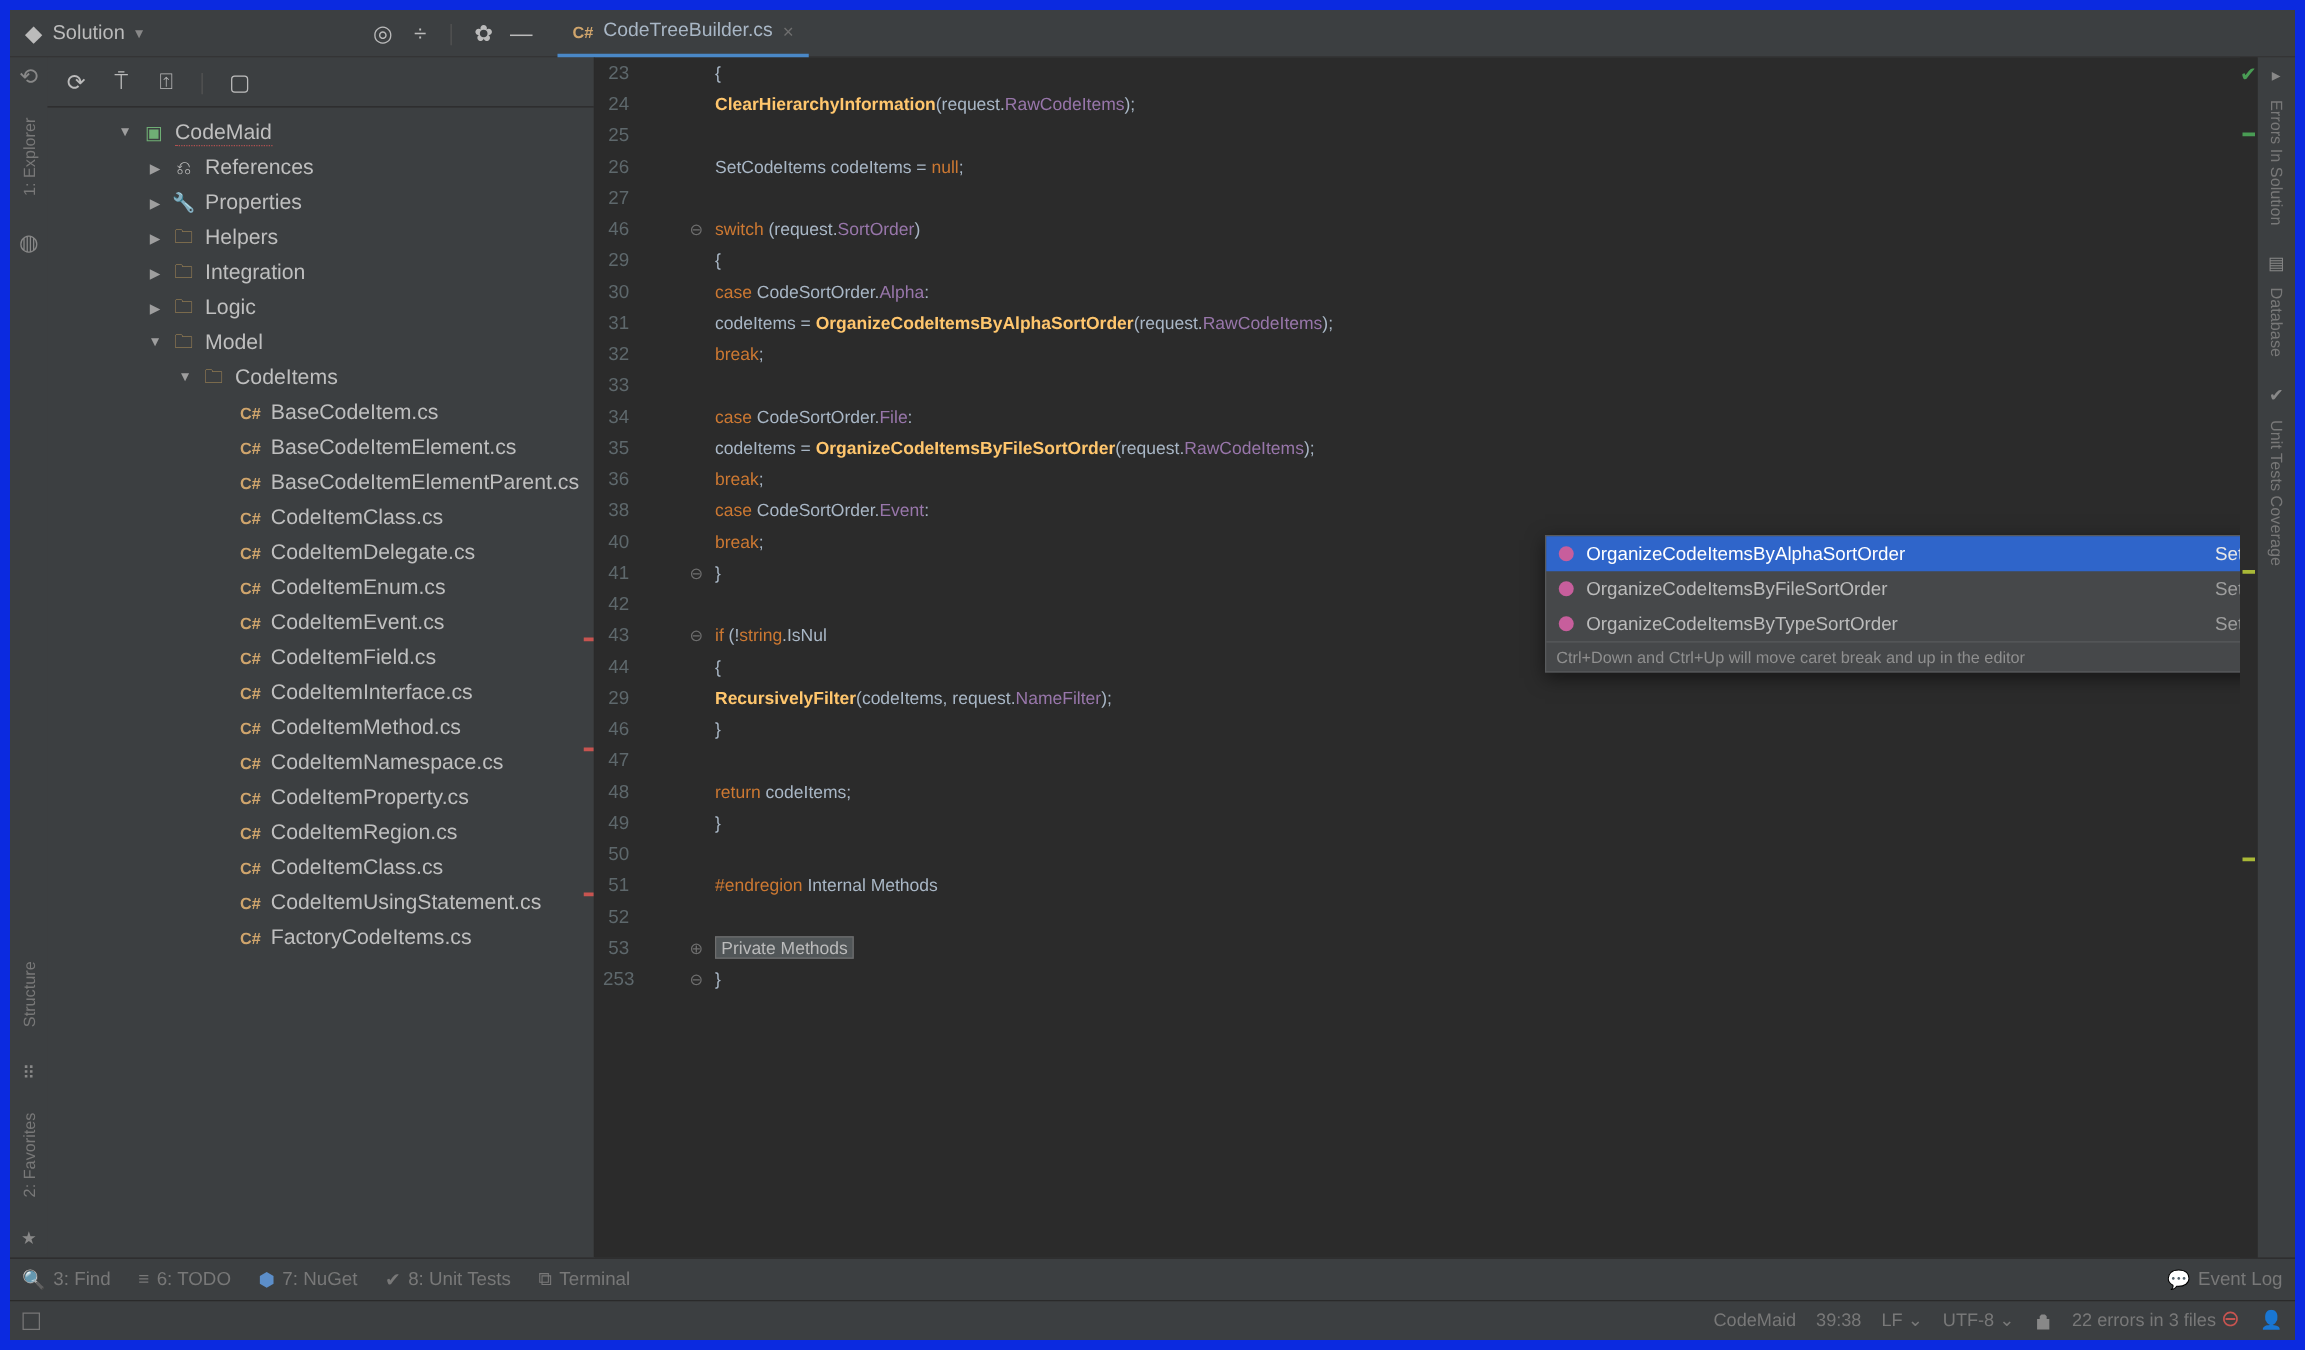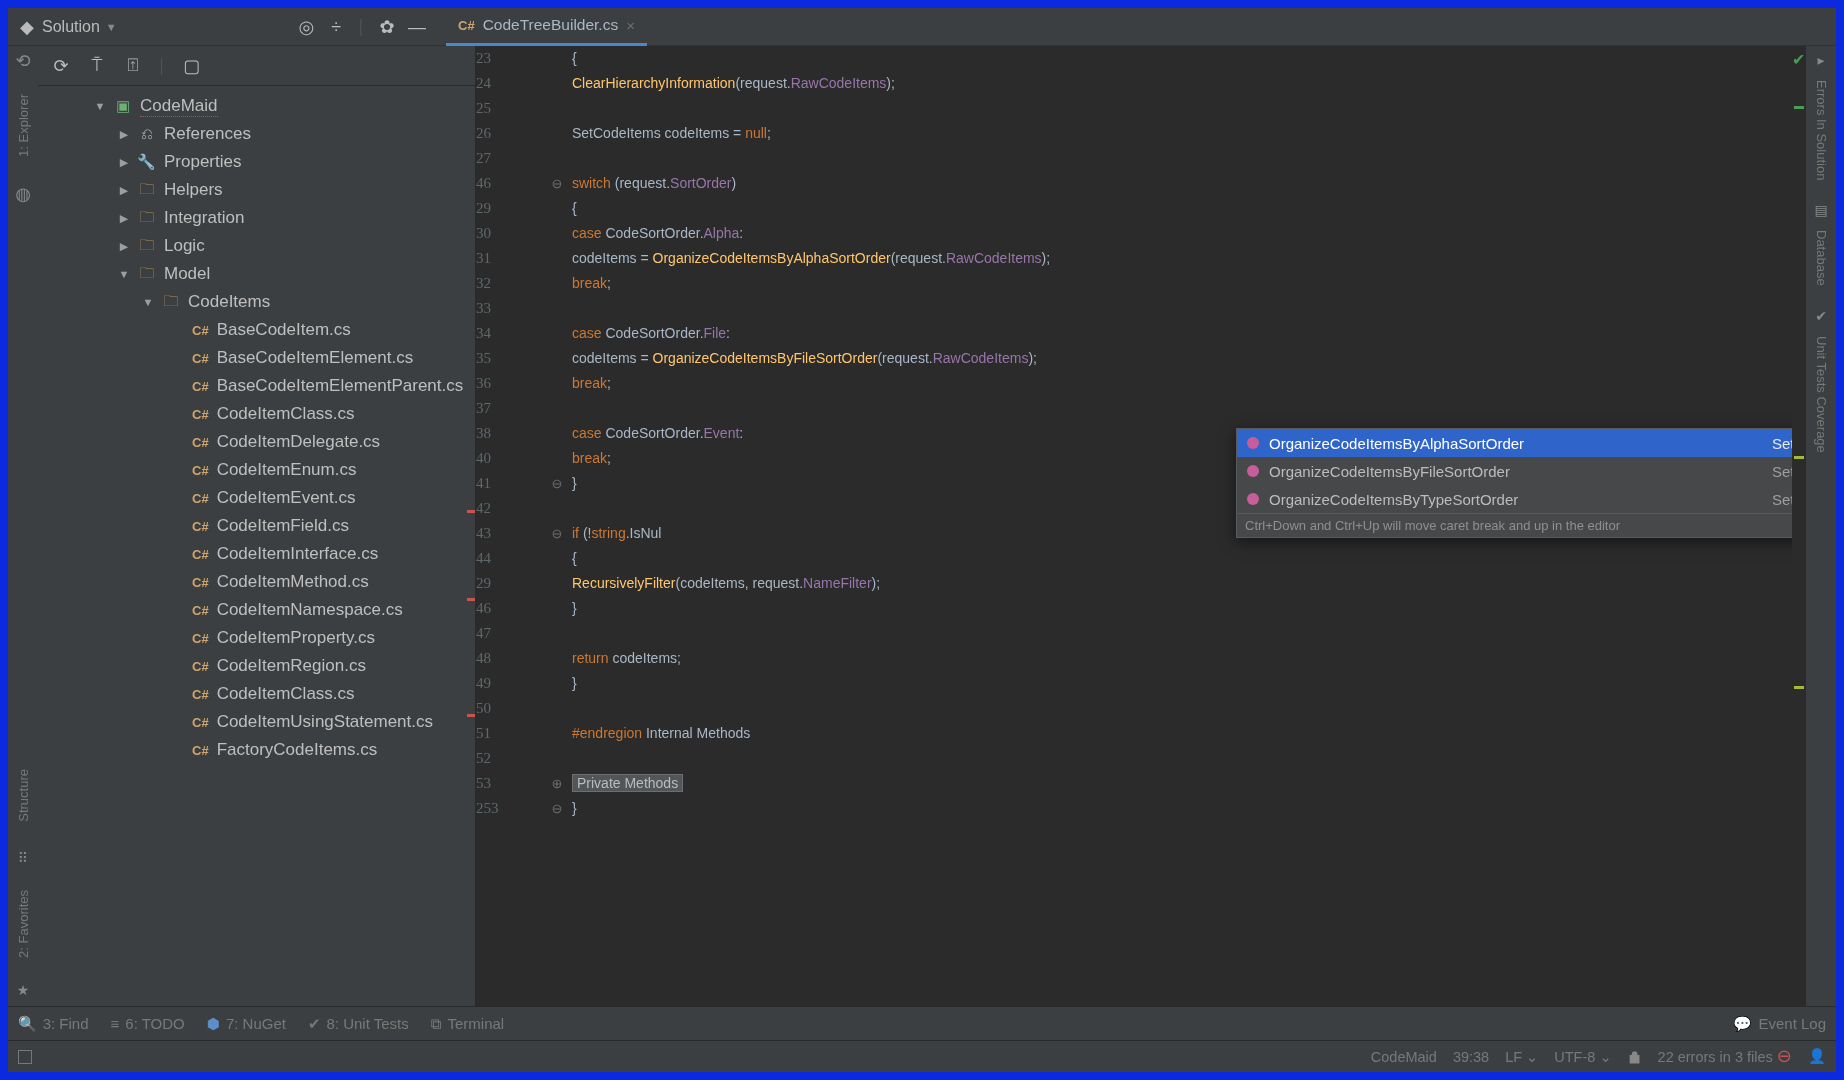--- a/index.html
+++ b/index.html
@@ -90,26 +90,26 @@
   .d2{padding-left:80px;}
   .d3{padding-left:104px;}
   .d5{padding-left:154px;}
   
   .proj-name{border-bottom:1px dotted #b05050;}
   
   .editor{flex:1;display:flex;min-width:0;background:var(--bg-editor);position:relative;}
   .linerow{height:25px;display:flex;}
   .linerow > *{height:25px;line-height:25px;}
   .linerow.current{background:#323232;}
-  .ln{width:48px;text-align:left;padding-right:10px;color:#5e686c;font-family:Liberation Serif, serif;font-size:15px;}
+  .ln{width:48px;text-align:center;padding-right:10px;color:#5e686c;font-family:Liberation Sans, sans-serif;font-size:15px;}
   .ic{width:24px;text-align:center;color:#6e6e6e;font-size:13px;}
   .fold{width:18px;text-align:center;color:#6e6e6e;font-size:13px;}
   .txt{flex:1;padding-left:6px;}
   .kw{color:var(--orange);}
-  .mtd{color:var(--yellow);}
+  .mtd{color:var(--yellow);font-weight:bold;}
   .fld{color:var(--purple);}
   .prop{color:var(--purple);}
   .cls{color:var(--text);}
   .pun{color:var(--text);}
   .region{color:#bbb;background:#515658;padding:0 4px;border:1px solid #6e6e6e;}
   .caret{border-left:1px solid #bbb;display:inline-block;height:20px;vertical-align:middle;}
   
   .edstrip{width:14px;background:var(--bg-editor);position:relative;}
   .edstrip .check{position:absolute;top:4px;left:0;color:#499c54;font-size:16px;}
   .edstrip .mark{position:absolute;left:2px;width:10px;height:3px;background:#499c54;}
@@ -391,26 +391,20 @@
               <span class="ln">35</span>
               <span class="ic"></span>
               <span class="fold"></span>
               <span class="txt">                        <span>codeItems = </span><span class="mtd">OrganizeCodeItemsByFileSortOrder</span><span>(request.</span><span class="prop">RawCodeItems</span><span>);</span></span>
             </div>
           <div class="linerow">
               <span class="ln">36</span>
               <span class="ic"></span>
               <span class="fold"></span>
               <span class="txt">                        <span class="kw">break</span><span>;</span></span>
-            </div>
-          <div class="linerow">
-              <span class="ln">37</span>
-              <span class="ic"></span>
-              <span class="fold"></span>
-              <span class="txt"> </span>
             </div>
           <div class="linerow">
               <span class="ln">38</span>
               <span class="ic"></span>
               <span class="fold"></span>
               <span class="txt">                    <span class="kw">case </span><span class="cls">CodeSortOrder</span><span>.</span><span class="fld">Event</span><span>:</span></span>
             </div>
           <div class="linerow">
               <span class="ln">40</span>
               <span class="ic"></span>

